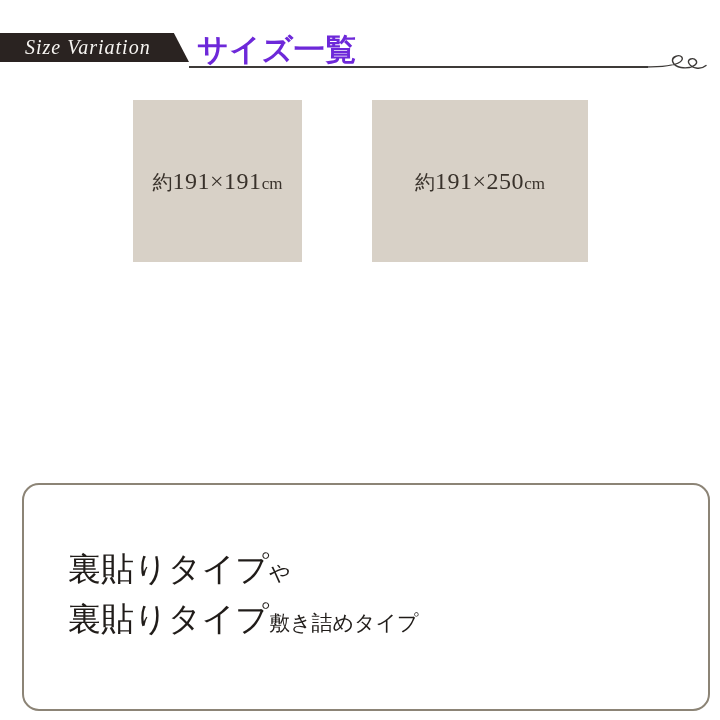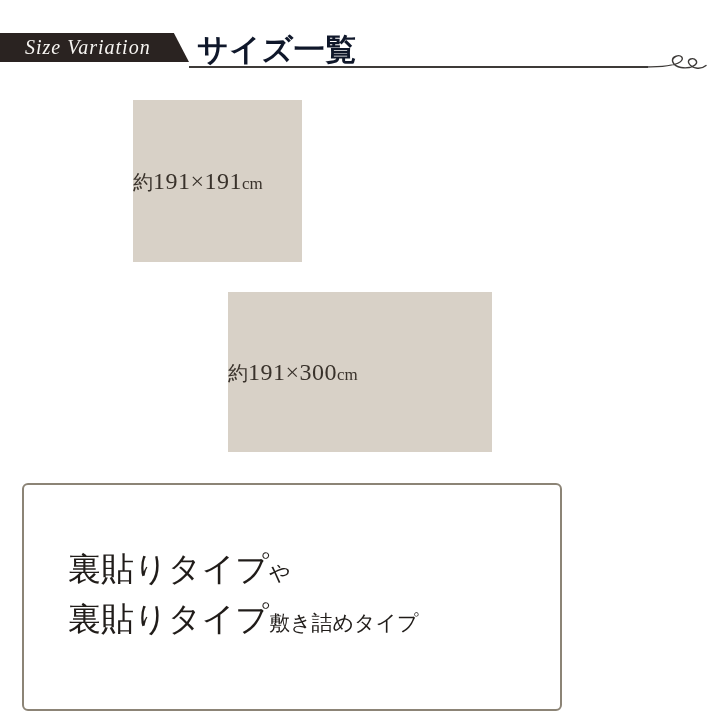--- a/index.html
+++ b/index.html
@@ -4,38 +4,38 @@
 <style>
   html,body{margin:0;padding:0;background:#ffffff;}
   #stage{position:relative;width:720px;height:720px;background:#fff;overflow:hidden;
          font-family:Liberation Serif, serif;margin-top:12px;}
 
   
   .ribbon{position:absolute;left:0;top:21px;width:189px;height:29px;background:#2a2321;
           clip-path:polygon(0 0,92% 0,100% 100%,0 100%);
           display:flex;align-items:center;}
   .ribbon-label{color:#f7f5f2;font-style:italic;font-size:20px;padding-left:25px;letter-spacing:1px;white-space:nowrap;}
-  .page-title{position:absolute;left:197px;top:17px;font-size:31px;color:#0f172a;
+  .page-title{position:absolute;left:197px;top:17px;font-size:31px;color:#6d28d9;
               font-weight:600;letter-spacing:0.5px;white-space:nowrap;}
   .header-rule{position:absolute;left:189px;top:54px;width:459px;height:1.5px;background:#3d3a38;}
   .flourish{position:absolute;left:644px;top:40px;}
 
   
-  .swatch{position:absolute;background:#d8d1c7;display:flex;align-items:center;}
+  .swatch{position:absolute;background:#d8d1c7;display:flex;align-items:center;justify-content:center;}
   .swatch-1{left:133px;top:88px;width:169px;height:162px;}
   .swatch-2{left:372px;top:88px;width:216px;height:162px;}
   .swatch-3{left:228px;top:280px;width:264px;height:160px;}
   .size-label{color:#39322b;white-space:nowrap;line-height:1;}
   .size-approx{font-size:20px;}
   .size-dims{font-size:24px;letter-spacing:0.5px;}
   .size-unit{font-size:17px;}
 
   
-  .note-box{position:absolute;left:22px;top:471px;width:540px;height:228px;box-sizing:border-box;
-            border:2px solid #8c8476;border-radius:6px;background:#fff;}
+  .note-box{position:absolute;left:22px;top:471px;width:688px;height:228px;box-sizing:border-box;
+            border:2px solid #8c8476;border-radius:17px;background:#fff;}
   .note-text{position:absolute;left:44px;top:62px;color:#201c19;line-height:45px;white-space:nowrap;}
   .note-main{font-size:33px;}
   .note-small{font-size:21px;}
 </style>
 </head>
 <body>
 
 <div id="stage">
 
   <div class="ribbon">
@@ -43,22 +43,22 @@
   </div>
   <div class="page-title">サイズ一覧</div>
   <div class="header-rule"></div>
   <svg class="flourish" width="64" height="28" viewBox="0 0 64 28">
     <path d="M0 15 C 14 15 30 14 36 10 C 41 6.5 37 2 31.5 4.5 C 26 7 28.5 14 37 15.5 C 46 17 55 13 52 8.5 C 49.5 5 42.5 7 45 11.5 C 47.5 16 56 18.5 62 13.5" fill="none" stroke="#3d3a38" stroke-width="1.4" stroke-linecap="round"></path>
   </svg>
 
   <div class="swatch swatch-1">
     <span class="size-label"><span class="size-approx">約</span><span class="size-dims">191×191</span><span class="size-unit">cm</span></span>
   </div>
-  <div class="swatch swatch-3">
-    <span class="size-label"><span class="size-approx">約</span><span class="size-dims">191×300</span><span class="size-unit">cm</span></span>
+  <div class="swatch swatch-2">
+    <span class="size-label"><span class="size-approx">約</span><span class="size-dims">191×250</span><span class="size-unit">cm</span></span>
   </div>
 
   <div class="note-box">
     <div class="note-text">
       <div><span class="note-main">裏貼りタイプ</span><span class="note-small">や</span></div>
       <div><span class="note-main">裏貼りタイプ</span><span class="note-small">敷き詰めタイプ</span></div>
     </div>
 
   </div>
 

